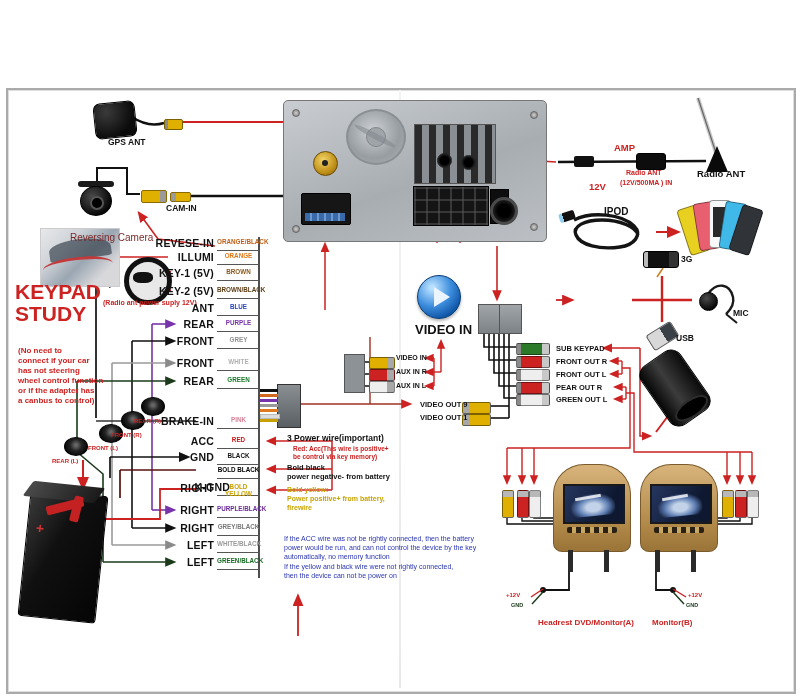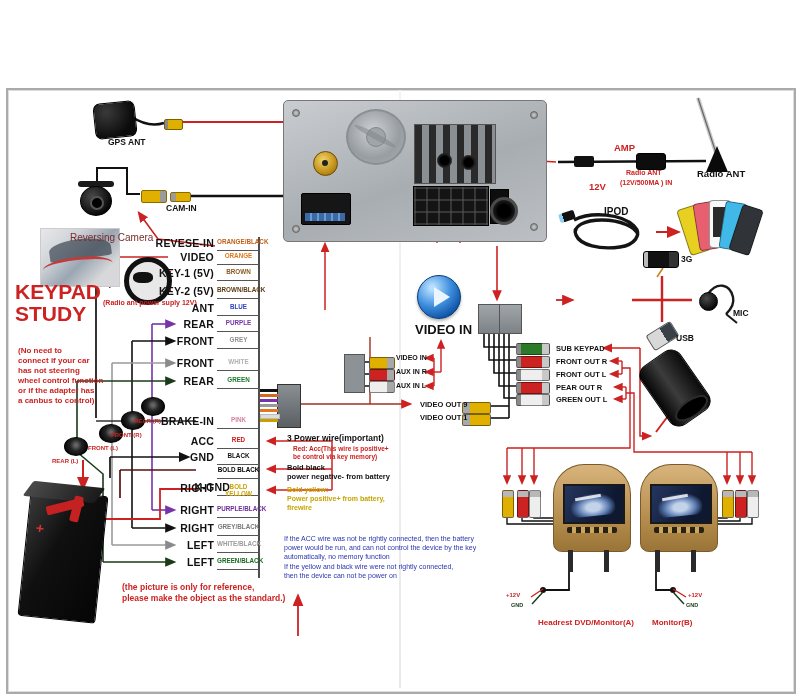--- a/index.html
+++ b/index.html
@@ -375,34 +375,32 @@
   <div class="lbl b pre" style="left:287px;top:463px;font-size:7.5px;line-height:1.25;">Bold black
 power negative- from battery</div>
   <div class="lbl b pre" style="left:287px;top:485px;font-size:7px;line-height:1.3;color:#c8a400;">Bold yellow:
 Power positive+ from battery,
 firewire</div>
   <div class="lbl pre" style="left:284px;top:534px;font-size:7px;line-height:1.32;color:#2a35b0;">If the ACC wire was not be rightly connected, then the battery
 power would be run, and can not control the device by the key
 automatically, no memory function
 If the yellow and black wire were not rightly connected,
 then the device can not be power on</div>
-  <div class="lbl b red pre" style="left:122px;top:582px;font-size:8.5px;line-height:1.3;">(the picture is only for reference,
-please make the object as the standard.)</div>
 
   <div class="lbl b red" style="left:538px;top:618px;width:120px;font-size:8px;">Headrest DVD/Monitor(A)</div>
   <div class="lbl b red" style="left:652px;top:618px;font-size:8px;">Monitor(B)</div>
   <div class="lbl b red" style="left:506px;top:592px;font-size:6px;">+12V</div>
   <div class="lbl b" style="left:511px;top:602px;font-size:5.5px;color:#1a3a1a;">GND</div>
   <div class="lbl b red" style="left:688px;top:592px;font-size:6px;">+12V</div>
   <div class="lbl b" style="left:686px;top:602px;font-size:5.5px;color:#1a3a1a;">GND</div>
 
   <div id="pins-layer">
       <div class="pin-label" style="top: 237px;">REVESE-IN</div>
       <div class="wire-box" style="top: 238px; color: rgb(192, 96, 24);">ORANGE/BLACK</div>
-      <div class="pin-label" style="top: 251px;">VIDEO</div>
+      <div class="pin-label" style="top: 251px;">ILLUMI</div>
       <div class="wire-box" style="top: 252px; color: rgb(224, 120, 24);">ORANGE</div>
       <div class="pin-label" style="top: 267px;">KEY-1 (5V)</div>
       <div class="wire-box" style="top: 268px; color: rgb(138, 90, 32);">BROWN</div>
       <div class="pin-label" style="top: 285px;">KEY-2 (5V)</div>
       <div class="wire-box" style="top: 286px; color: rgb(90, 58, 18);">BROWN/BLACK</div>
       <div class="pin-label" style="top: 302px;">ANT</div>
       <div class="wire-box" style="top: 303px; color: rgb(42, 68, 192);">BLUE</div>
       <div class="pin-label" style="top: 318px;">REAR</div>
       <div class="wire-box" style="top: 319px; color: rgb(119, 51, 170);">PURPLE</div>
       <div class="pin-label" style="top: 335px;">FRONT</div>

